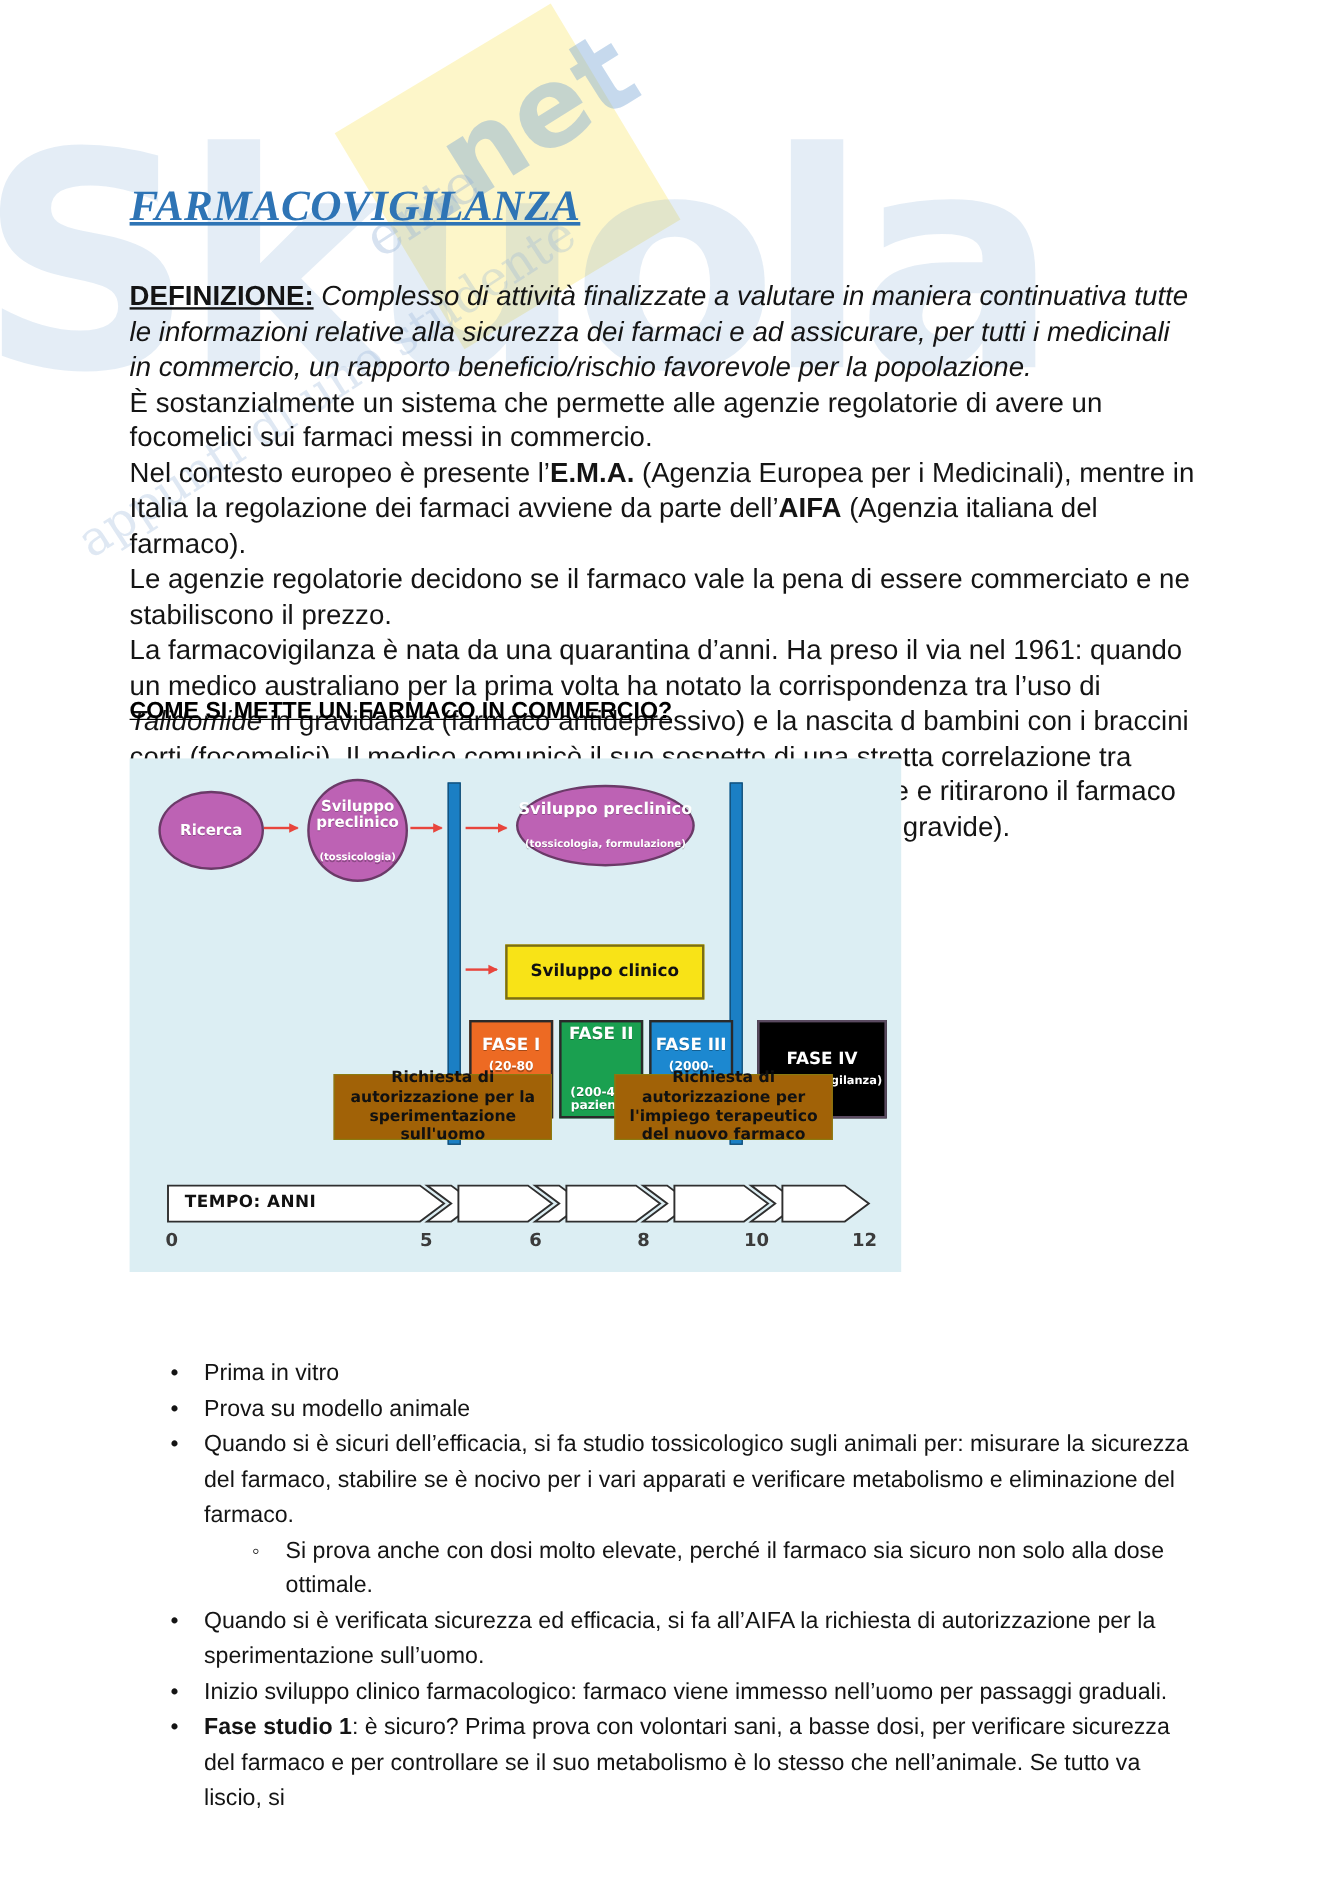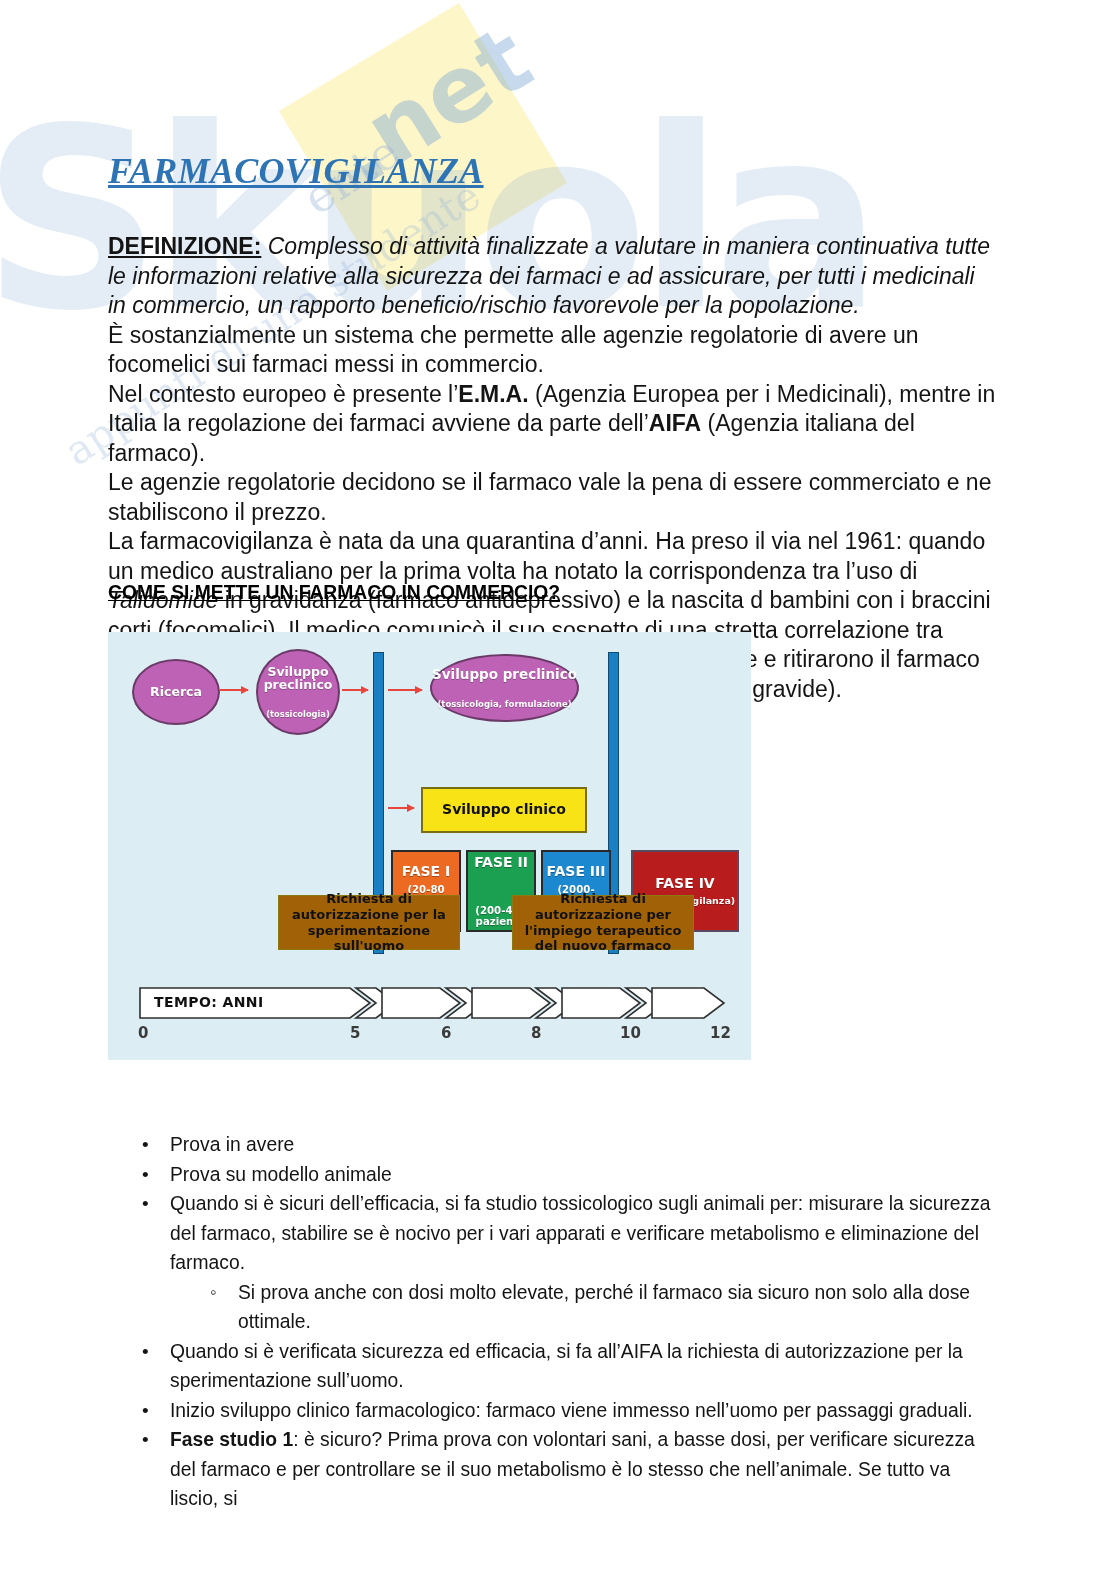--- a/index.html
+++ b/index.html
@@ -208,21 +208,21 @@
     text-shadow: 0 1px 0 rgba(0,0,0,0.3);
     padding: 3px 2px;
   }
   .phase .ph-title { font-size: 14px; }
   .phase .ph-sub  { font-size: 10.2px; margin-top: 5px; }
   .ph-1 { left: 283px; top: 218px; width: 62px; height: 72px; background: #ed6a23; }
   .ph-2 { left: 358px; top: 218px; width: 62px; height: 72px; background: #1aa050; justify-content: space-between; }
   .ph-3 { left: 433px; top: 218px; width: 62px; height: 72px; background: #1c88d0; }
   .ph-4 {
     left: 523px; top: 218px; width: 100px; height: 72px;
-    background: #b91c1c; border: 2px solid #5a4a60;
+    background: #000000; border: 2px solid #5a4a60;
   }
   .ph-4 .ph-title { color: #ffffff; }
   .ph-4 .ph-sub  { color: #ffffff; font-size: 9.5px; }
 
   .req {
     position: absolute;
     background: #a16207;
     border: 1px solid #8c7a10;
     color: #111111;
     font-family: "DejaVu Sans", sans-serif;
@@ -382,21 +382,21 @@
         <span class="tick" style="left:393px">8</span>
         <span class="tick" style="left:482px">10</span>
         <span class="tick" style="left:572px">12</span>
       </div>
 
     </div>
   </div>
 
   <div id="bullets">
     <ul class="lvl1">
-      <li><span>Prova in avere</span></li>
+      <li><span>Prima in vitro</span></li>
       <li><span>Prova su modello animale</span></li>
       <li>
         <span>Quando si è sicuri dell’efficacia, si fa studio tossicologico sugli animali per: misurare la sicurezza del farmaco, stabilire se è nocivo per i vari apparati e verificare metabolismo e eliminazione del farmaco.</span>
         <ul class="lvl2">
           <li><span>Si prova anche con dosi molto elevate, perché il farmaco sia sicuro non solo alla dose ottimale.</span></li>
         </ul>
       </li>
       <li><span>Quando si è verificata sicurezza ed efficacia, si fa all’AIFA la richiesta di autorizzazione per la sperimentazione sull’uomo.</span></li>
       <li><span>Inizio sviluppo clinico farmacologico: farmaco viene immesso nell’uomo per passaggi graduali.</span></li>
       <li><span class="bold">Fase studio 1</span><span>: è sicuro? Prima prova con volontari sani, a basse dosi, per verificare sicurezza del farmaco e per controllare se il suo metabolismo è lo stesso che nell’animale. Se tutto va liscio, si</span></li>

